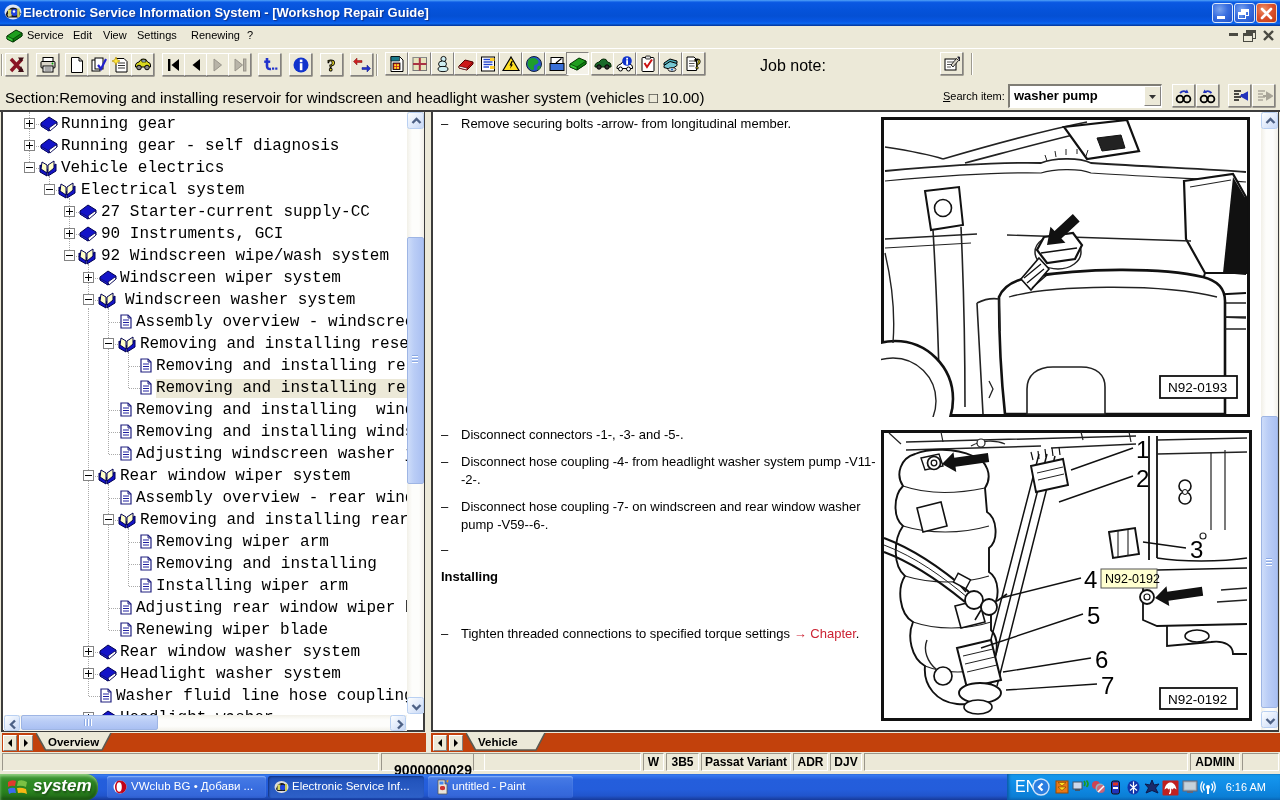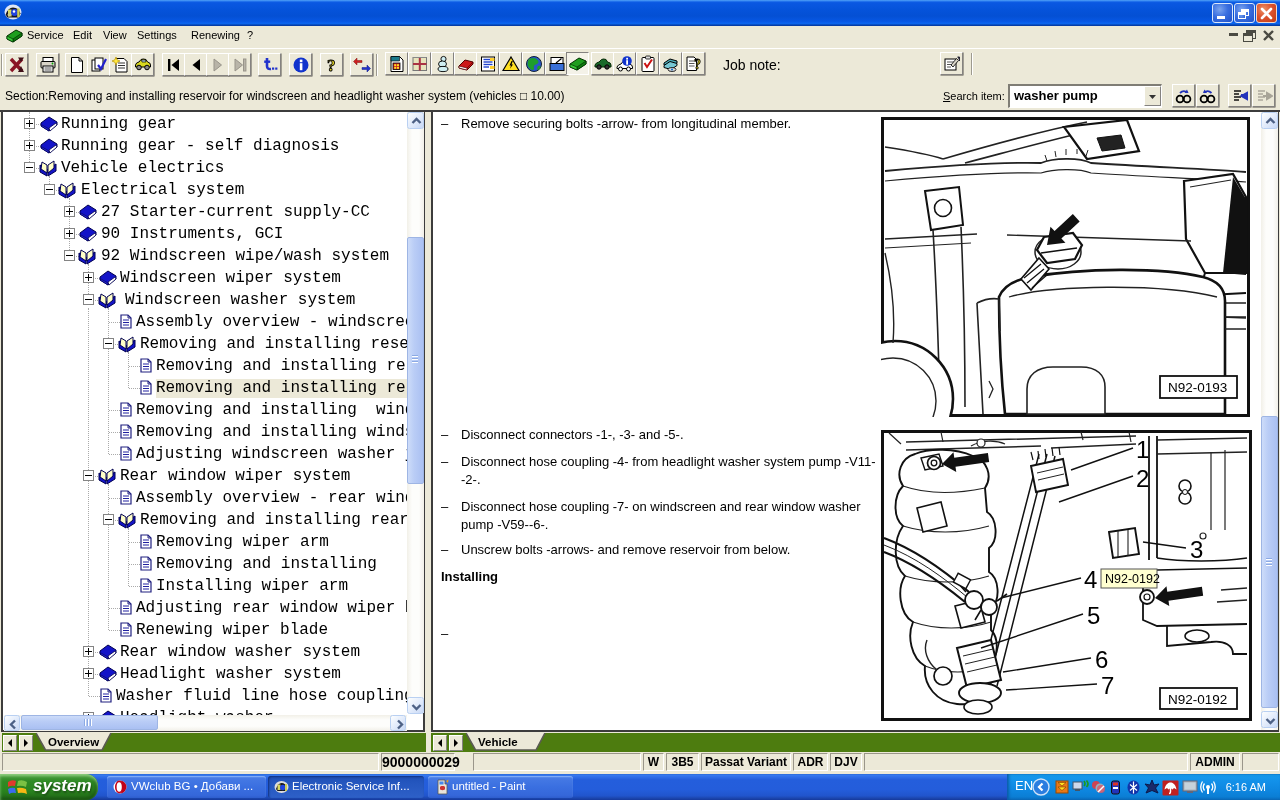--- a/index.html
+++ b/index.html
@@ -21,21 +21,21 @@
  border-top:1px solid #fff;border-left:1px solid #fff;border-right:1px solid #848280;border-bottom:1px solid #848280;
  box-shadow:0.5px 0.5px 0 #57554f;}
 .tbtn svg{position:absolute;left:2px;top:2px;}
 .tbtn.pressed{border-top:1px solid #848280;border-left:1px solid #848280;border-right:1px solid #fff;border-bottom:1px solid #fff;
  box-shadow:none;background:#f4f2e8;}
 .tsep{position:absolute;top:5px;width:2px;height:22px;border-left:1px solid #9d9a8f;border-right:1px solid #fff;}
 #jobinput{position:absolute;left:773px;top:55px;width:158px;height:24px;background:#f8f7f1;
  border-top:2px solid #7f7d75;border-left:2px solid #7f7d75;border-right:1px solid #fff;border-bottom:1px solid #fff;}
 
 #sectionbar{position:absolute;left:0;top:82px;width:1280px;height:30px;background:#ECE9D8;border-bottom:2px solid #3a3a3a;}
-#sectext{position:absolute;left:5px;top:7px;font-size:12px;color:#000;}
+#sectext{position:absolute;left:5px;top:7px;font-size:15px;color:#000;}
 #searchlbl{position:absolute;left:943px;top:8px;font-size:11px;}
 #combo{position:absolute;left:1008px;top:2px;width:154px;height:24px;background:#fff;
  border-top:2px solid #7f7d75;border-left:2px solid #7f7d75;border-right:1px solid #fff;border-bottom:1px solid #fff;}
 #combo .ctext{position:absolute;left:4px;top:2px;font-size:13px;font-weight:bold;}
 #combo .cbtn{position:absolute;right:0px;top:0px;width:17px;height:20px;background:#ECE9D8;
  border-top:1px solid #fff;border-left:1px solid #fff;border-right:1px solid #848280;border-bottom:1px solid #848280;}
 .sbtn{position:absolute;top:2px;width:23px;height:23px;background:#ECE9D8;
  border-top:1px solid #fff;border-left:1px solid #fff;border-right:1px solid #848280;border-bottom:1px solid #848280;
  box-shadow:0.5px 0.5px 0 #57554f;}
 .sbtn svg{position:absolute;left:2px;top:2px;}
@@ -57,21 +57,21 @@
 .xsb{position:absolute;background:linear-gradient(to right,#f2f0e8 0%,#fdfdfb 30%,#fdfdfb 70%,#f2f0e8 100%);}
 .xsbh{position:absolute;background:linear-gradient(to bottom,#f2f0e8 0%,#fdfdfb 30%,#fdfdfb 70%,#f2f0e8 100%);}
 .xarr{position:absolute;width:17px;height:17px;border-radius:2.5px;border:1px solid #b9d0f2;
  background:linear-gradient(135deg,#fdfefe 0%,#e3ecfb 50%,#c8d8f5 100%);}
 .xarr svg{position:absolute;left:2px;top:2px;}
 .xthumb{position:absolute;border-radius:2px;border:1px solid #9eb5e4;
  background:linear-gradient(to right,#cddcf9 0%,#bacdf6 40%,#aac0f2 100%);}
 .xthumbh{position:absolute;border-radius:2px;border:1px solid #9eb5e4;
  background:linear-gradient(to bottom,#cddcf9 0%,#bacdf6 40%,#aac0f2 100%);}
 
-.tabstrip{position:absolute;height:20px;background:#4d7c0f;}
+.tabstrip{position:absolute;height:20px;background:#c2410c;}
 .tabarr{position:absolute;top:2px;width:14px;height:16px;background:#ECE9D8;
  border-top:1px solid #fff;border-left:1px solid #fff;border-right:1px solid #848280;border-bottom:1px solid #848280;}
 
 #statusbar{position:absolute;left:0;top:752px;width:1280px;height:22px;background:#ECE9D8;}
 .spanel{position:absolute;top:1px;height:18px;border:1px solid;border-color:#9a968a #fff #fff #9a968a;
  font-size:12px;font-weight:bold;text-align:center;color:#000;padding-top:1px;}
 
 #taskbar{position:absolute;left:0;top:774px;width:1280px;height:26px;
  background:linear-gradient(to bottom,#1e52b7 0%,#3a80f4 3%,#3576ee 6%,#245edc 22%,#245ddb 60%,#2155cc 84%,#1941a5 96%,#15389d 100%);}
 #startbtn{position:absolute;left:0;top:0;width:98px;height:26px;border-radius:0 12px 12px 0;
@@ -82,35 +82,36 @@
 .taskbtn{position:absolute;top:2px;height:22px;border-radius:3px;color:#fff;font-size:11.5px;
  background:linear-gradient(to bottom,#5b8ff1 0%,#4579e4 12%,#3a6fe0 50%,#3567da 88%,#2e5dcc 100%);
  box-shadow:inset 0 1px 1px #86aef5;}
 .taskbtn.pressed{background:linear-gradient(to bottom,#1e4fb5 0%,#2456be 30%,#2a5cc4 70%,#2e60c8 100%);
  box-shadow:inset 1px 1px 2px #12317e;}
 .taskbtn .ttxt{position:absolute;left:24px;top:4px;white-space:nowrap;}
 #tray{position:absolute;left:1007px;top:0;width:273px;height:26px;
  background:linear-gradient(to bottom,#1290e9 0%,#19a2f1 4%,#1497ec 10%,#1290e9 30%,#0d84dd 70%,#0b7ed4 88%,#0a70c0 100%);
  box-shadow:inset 2px 0 3px #0a5ca8;}
 #tray .clock{position:absolute;right:14px;top:7px;color:#fff;font-size:11px;}
-#tray .en{position:absolute;left:8px;top:4px;color:#fff;font-size:13px;}
+#tray .en{position:absolute;left:8px;top:4px;color:#fff;font-size:16px;}
 .tico{position:absolute;top:6px;}
 </style>
 </head>
 <body>
 <div id="titlebar">
  <svg style="position:absolute;left:4px;top:4px" width="18" height="17" viewBox="0 0 18 17">
   <ellipse cx="9" cy="8" rx="8.5" ry="7.5" fill="#dfe6f5"></ellipse>
   <path d="M1.5 11 Q4 3.5 9 3.5 Q14.5 3.5 16.5 9.5 L14.5 13.5 L3.5 13.5 Z" fill="#15151a"></path>
   <rect x="4" y="5.5" width="3.6" height="7" fill="#d8d860"></rect>
   <circle cx="10.5" cy="8.5" r="3.4" fill="#2244dd"></circle>
   <circle cx="10" cy="7.5" r="1.2" fill="#fff"></circle>
   <rect x="13.2" y="4.5" width="2.4" height="8.5" fill="#cccc55"></rect>
   <path d="M3 11.5 L6 8.5 M4.5 13 L7.5 10" stroke="#b8b8c8" stroke-width="0.8"></path>
  </svg>
+ <div class="ttext">Electronic Service Information System - [Workshop Repair Guide]</div>
  <div class="winbtn" style="left:1212px;background:radial-gradient(circle at 35% 30%,#7ba4ee 0%,#3a6fe0 45%,#1e50c8 100%);border:1px solid #dce8fa;">
    <div style="position:absolute;left:4px;top:12px;width:8px;height:3px;background:#fff"></div>
     </div>
  <div class="winbtn" style="left:1234px;background:radial-gradient(circle at 35% 30%,#7ba4ee 0%,#3a6fe0 45%,#1e50c8 100%);border:1px solid #dce8fa;">
    <div style="position:absolute;left:6px;top:5px;width:8px;height:7px;border:1.5px solid #fff;border-top-width:3px"></div>
    <div style="position:absolute;left:3px;top:8px;width:8px;height:7px;border:1.5px solid #fff;border-top-width:3px;background:radial-gradient(circle at 35% 30%,#6a97ea,#2a5fd4)"></div>
     </div>
  <div class="winbtn" style="left:1256px;background:radial-gradient(circle at 35% 30%,#ec9367 0%,#dc5430 45%,#c13a10 100%);border:1px solid #f0d8cc;">
    <svg width="19" height="18">
         <path d="M5 5 L14 14 M14 5 L5 14" stroke="#fff" stroke-width="2.6" stroke-linecap="round"></path>
@@ -339,21 +340,21 @@
     </div>
  <div class="tbtn" style="left:682px">
       <svg width="18" height="18" viewBox="0 0 18 18">
    <path d="M2 2 L9 2 L11.5 4.5 L11.5 15.5 L2 15.5 Z" fill="#fff" stroke="#000"></path>
    <line x1="4" y1="6" x2="9.5" y2="6" stroke="#555"></line>
         <line x1="4" y1="8.5" x2="9.5" y2="8.5" stroke="#555"></line>
         <line x1="4" y1="11" x2="9.5" y2="11" stroke="#555"></line>
    <text x="9" y="14" font-family="Liberation Serif" font-size="14" font-weight="bold" fill="#e8d820" stroke="#000" stroke-width="0.8">?</text>
       </svg>
     </div>
- <div style="position:absolute;left:723px;top:9px;font-size:14px">Job note:</div>
+ <div style="position:absolute;left:760px;top:9px;font-size:16px">Job note:</div>
  <div id="jobinput"></div>
  <div class="tbtn" style="left:940px">
       <svg width="18" height="18" viewBox="0 0 18 18">
    <rect x="2" y="4" width="11" height="11" fill="#fff" stroke="#000"></rect>
    <line x1="4" y1="7" x2="11" y2="7" stroke="#555"></line>
         <line x1="4" y1="9.5" x2="11" y2="9.5" stroke="#555"></line>
         <line x1="4" y1="12" x2="8" y2="12" stroke="#555"></line>
    <path d="M8 10 L13.5 3.5 L15.5 5.5 L10 12 Z" fill="#d8d4c8" stroke="#000" stroke-width="0.8"></path>
    <path d="M14.5 2 L16.5 2 L16.5 6" fill="#223" stroke="#223"></path>
       </svg>
@@ -779,23 +780,23 @@
 <div id="docinner" style="position:absolute;left:433px;top:112px;width:826px;height:617px;overflow:hidden;background:#fff">
  <div class="dd" style="left:8px;top:3px">–</div>
  <div class="dtext" style="left:28px;top:3px">Remove securing bolts -arrow- from longitudinal member.</div>
  <div class="dd" style="left:8px;top:314px">–</div>
  <div class="dtext" style="left:28px;top:314px">Disconnect connectors -1-, -3- and -5-.</div>
  <div class="dd" style="left:8px;top:341px">–</div>
  <div class="dtext" style="left:28px;top:341px">Disconnect hose coupling -4- from headlight washer system pump -V11-<br>-2-.</div>
  <div class="dd" style="left:8px;top:386px">–</div>
  <div class="dtext" style="left:28px;top:386px">Disconnect hose coupling -7- on windscreen and rear window washer<br>pump -V59--6-.</div>
  <div class="dd" style="left:8px;top:429px">–</div>
- <div class="dtext" style="left:28px;top:429px">Unscrew bolts -arrows- and remove reservoir from below.</div>
  <div class="dtext" style="left:8px;top:456px;font-weight:bold">Installing</div>
  <div class="dd" style="left:8px;top:513px">–</div>
+ <div class="dtext" style="left:28px;top:513px">Tighten threaded connections to specified torque settings <span style="color:#cc2233">→ Chapter</span>.</div>
 </div>
 <svg id="illu1" style="position:absolute;left:881px;top:117px" width="369" height="300" viewBox="0 0 369 300">
  <rect x="0" y="0" width="369" height="300" fill="#fff"></rect>
  <rect x="1.5" y="1.5" width="366" height="297" fill="#fff" stroke="#111" stroke-width="3"></rect>
  <path d="M4 30 C30 34 50 38 62 42" fill="none" stroke="#222" stroke-width="1.6"></path>
  <path d="M62 42 C110 28 160 14 206 5" fill="none" stroke="#222" stroke-width="1.6"></path>
  <path d="M84 46 C130 34 180 20 222 11" fill="none" stroke="#222" stroke-width="1.6"></path>
  <path d="M183 10 L246 3 L258 34 L206 42 Z" fill="#fff" stroke="#111" stroke-width="2.2"></path>
  <path d="M216 21 L240 18 L244 31 L221 34 Z" fill="#222" stroke="#111"></path>
  <path d="M4 54 C60 49 120 45 160 46 C172 41 198 40 210 46 C270 50 330 52 365 55" fill="none" stroke="#222" stroke-width="1.8"></path>
@@ -932,21 +933,21 @@
  <div class="tabarr" style="left:18px"><svg width="12" height="14">
         <path d="M4 3 L8 7 L4 11 Z" fill="#000"></path>
       </svg></div>
  <svg style="position:absolute;left:35px;top:0" width="82" height="19">
   <path d="M0 0 L9.5 17 L70 17 L79 0" fill="#ECE9D8" stroke="#5a5a52" stroke-width="1.6"></path>
  </svg>
  <span style="position:absolute;left:47px;top:3px;font-size:11.5px;font-weight:bold">Vehicle</span>
 </div>
 <div id="statusbar">
  <div class="spanel" style="left:2px;width:377px"></div>
- <div class="spanel" style="left:381px;width:74px;font-size:14px;padding-top:0px">9000000029</div>
+ <div class="spanel" style="left:381px;width:104px;font-size:14px;padding-top:8px">9000000029</div>
  <div class="spanel" style="left:473px;width:168px"></div>
  <div class="spanel" style="left:643px;width:21px">W</div>
  <div class="spanel" style="left:666px;width:33px">3B5</div>
  <div class="spanel" style="left:701px;width:90px;font-size:12px">Passat Variant</div>
  <div class="spanel" style="left:793px;width:35px">ADR</div>
  <div class="spanel" style="left:830px;width:32px">DJV</div>
  <div class="spanel" style="left:864px;width:324px"></div>
  <div class="spanel" style="left:1190px;width:50px">ADMIN</div>
  <div class="spanel" style="left:1242px;width:37px"></div>
 </div>

